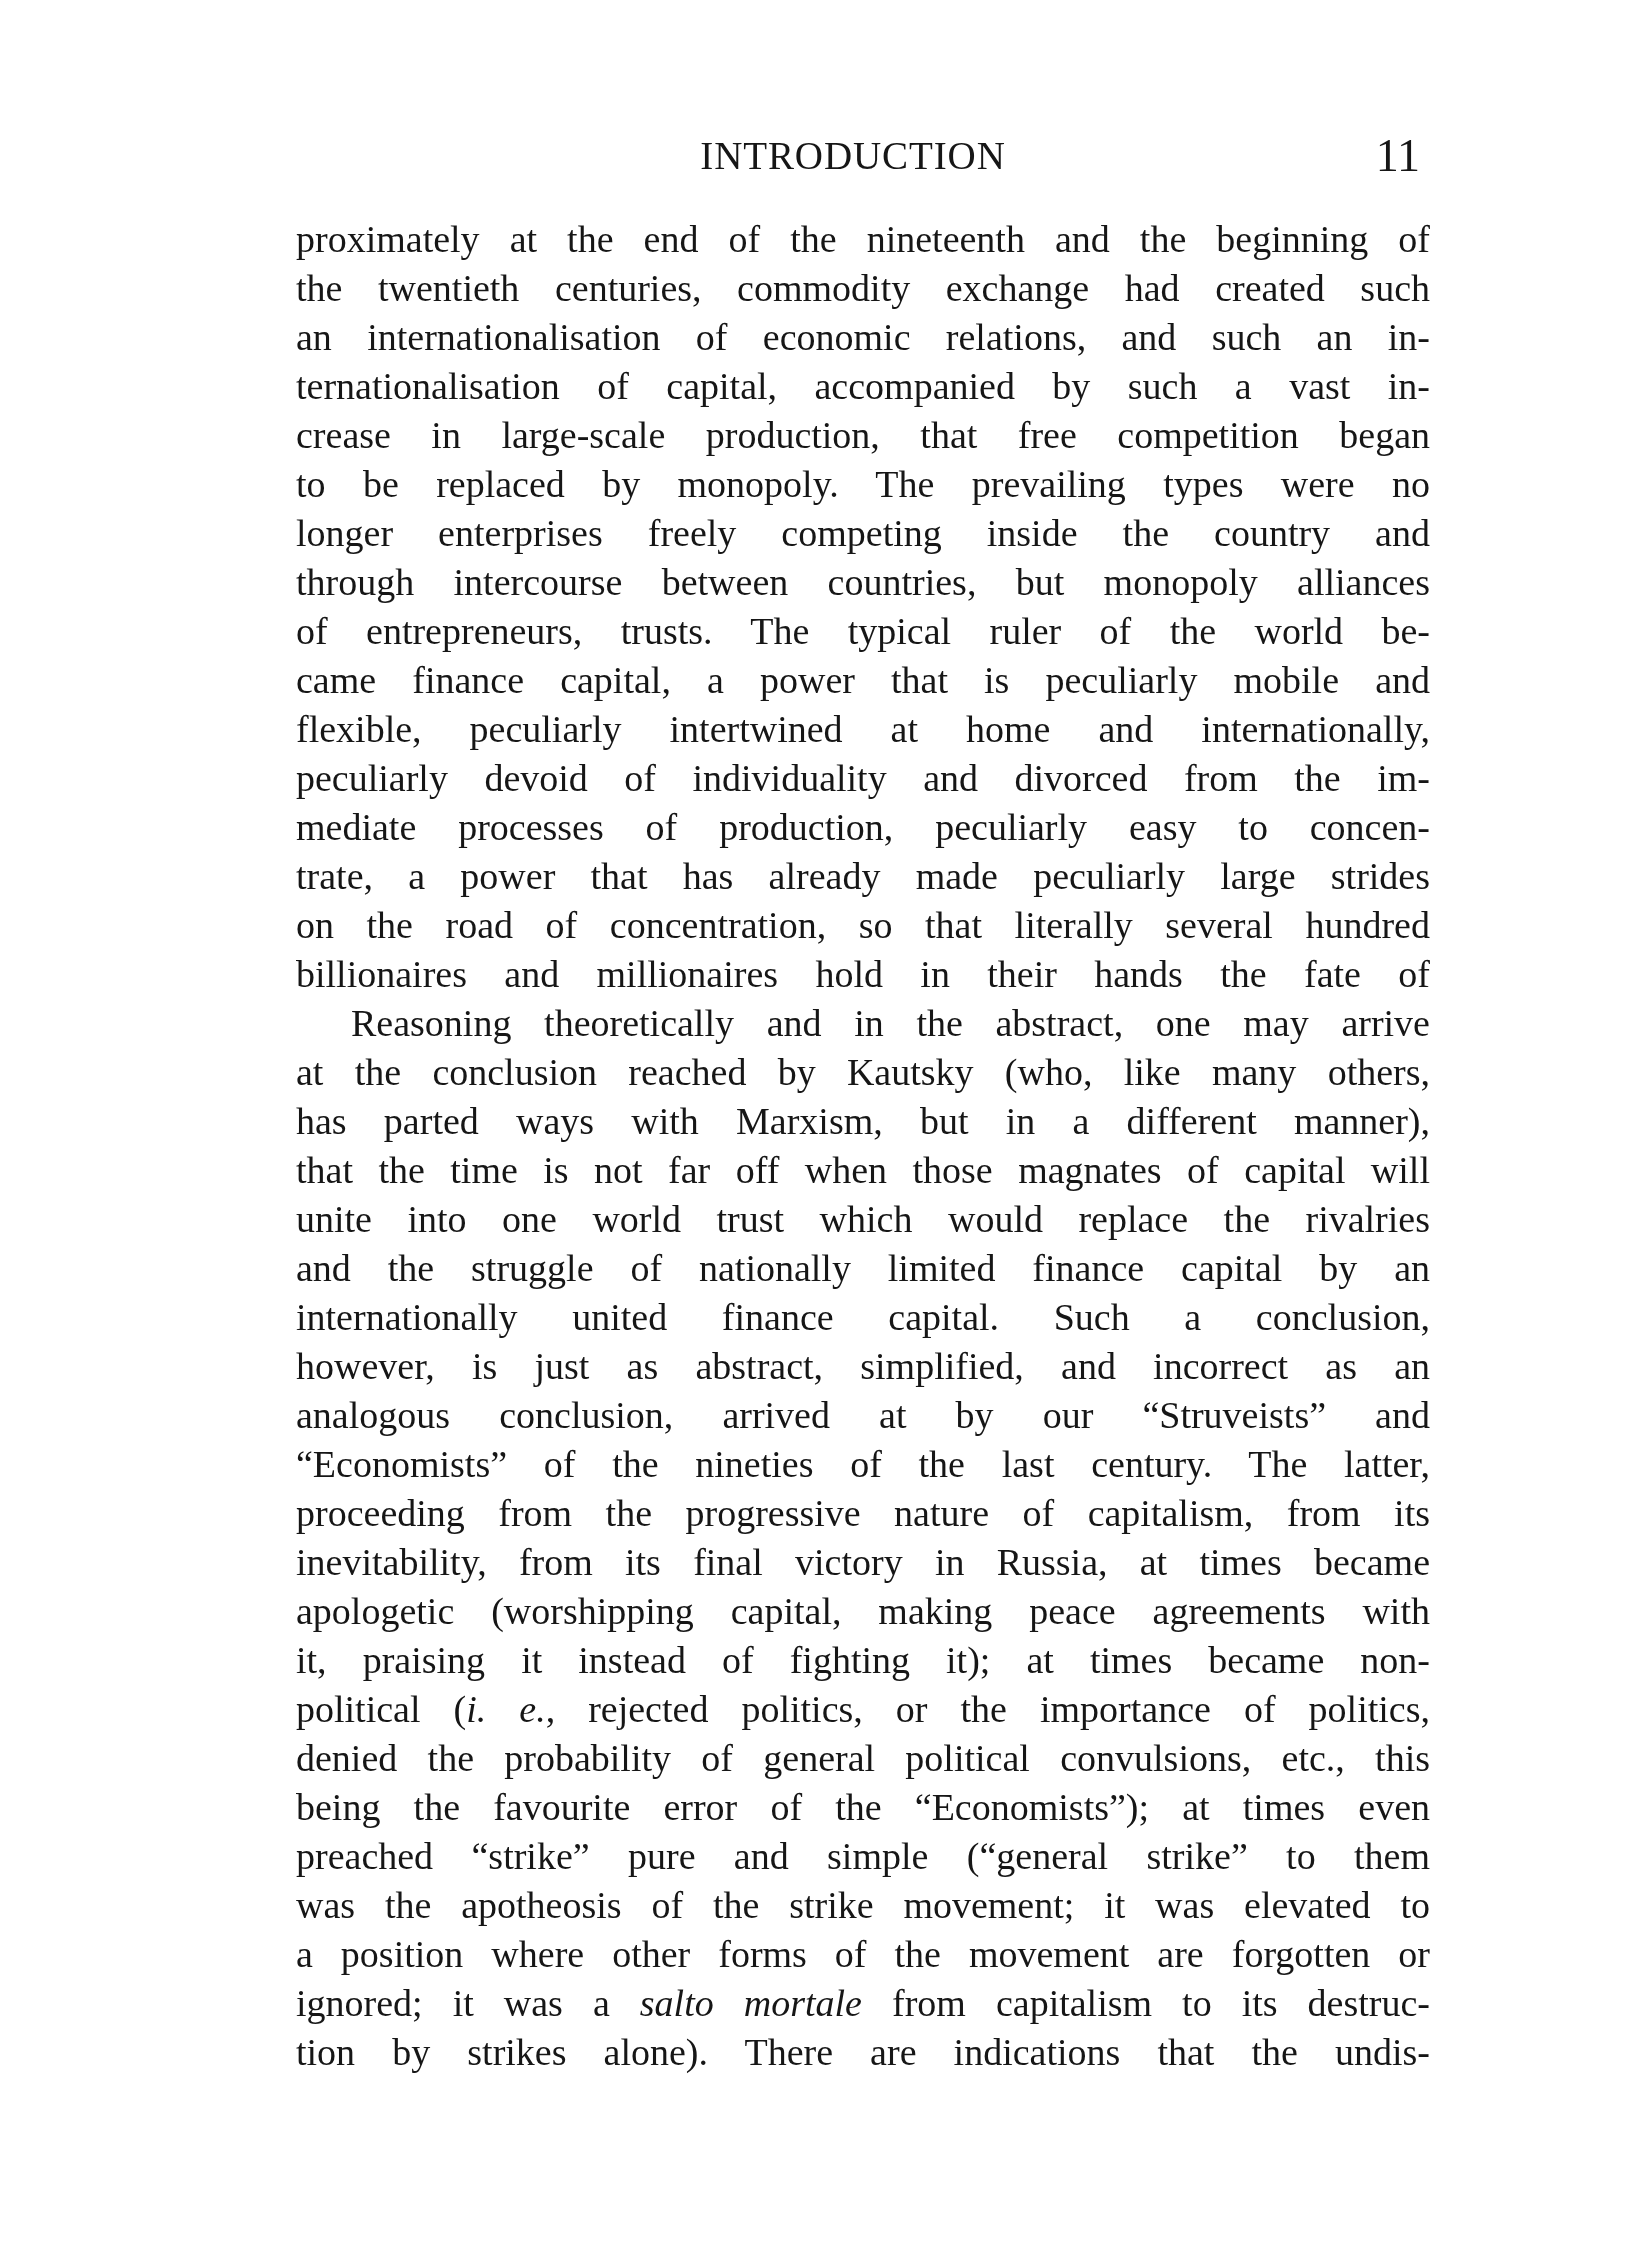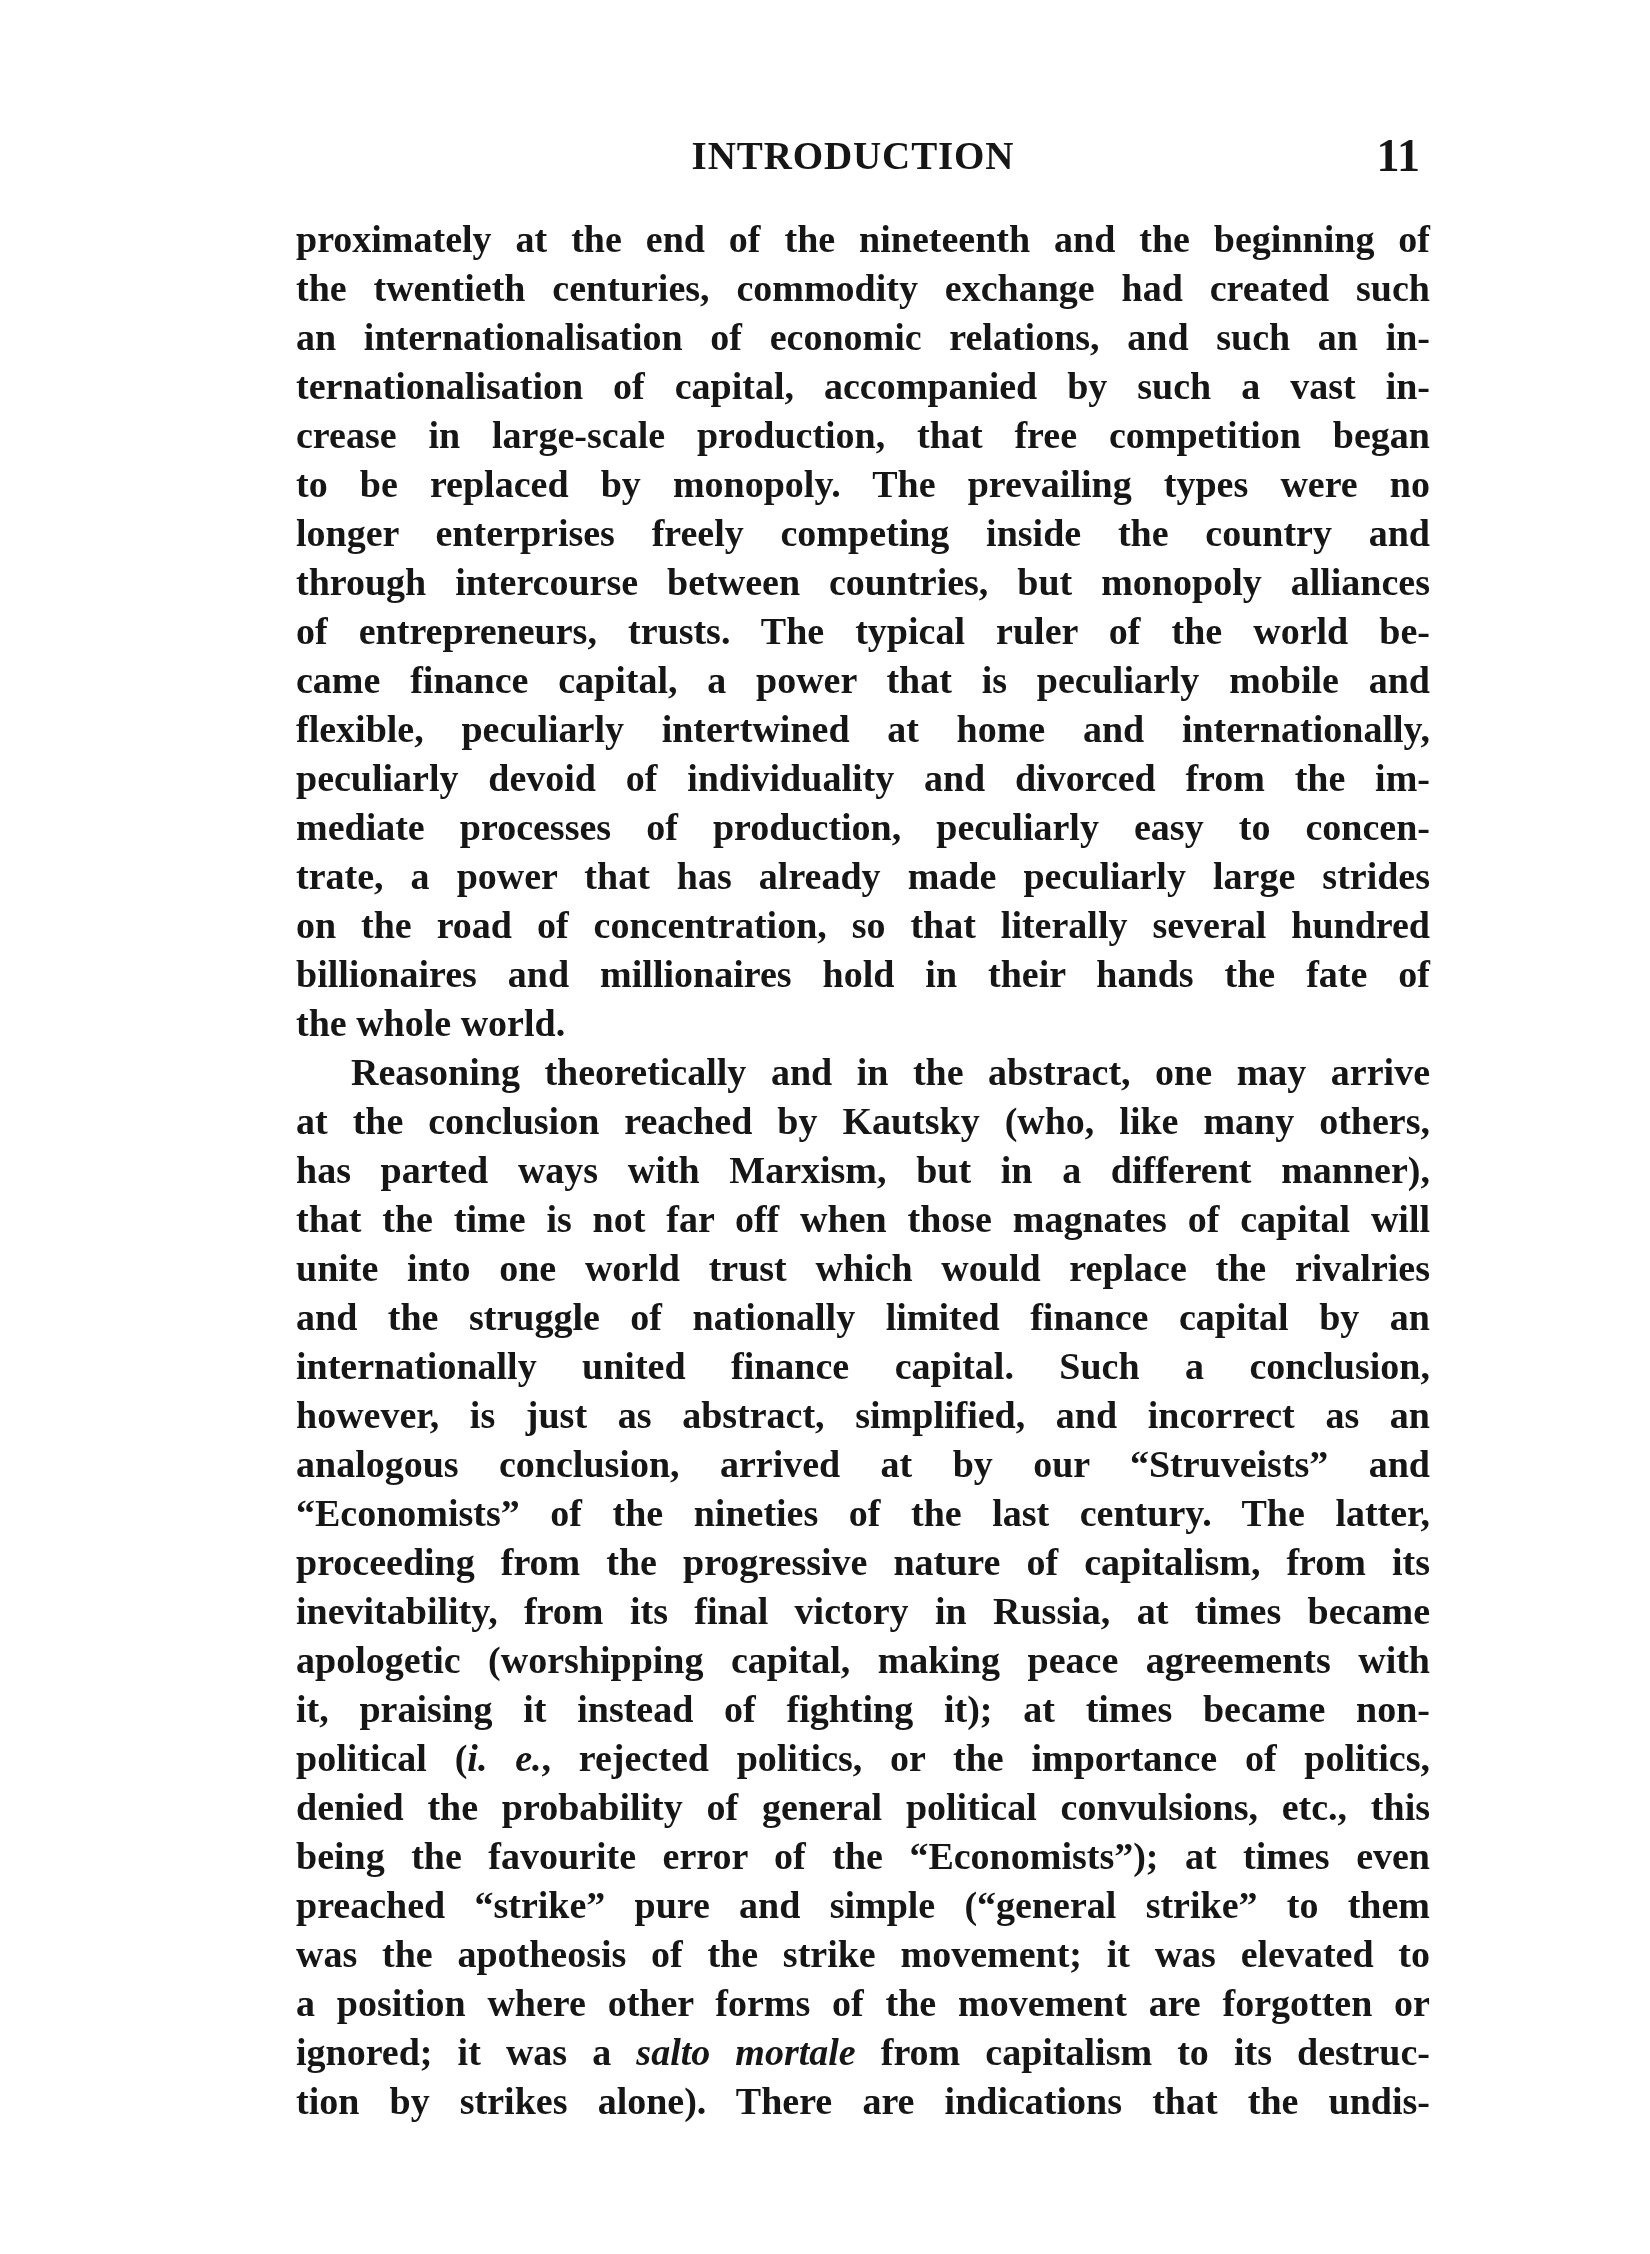--- a/index.html
+++ b/index.html
@@ -14,21 +14,20 @@
     overflow: hidden;
     font-family: "Liberation Serif", "DejaVu Serif", serif;
     color: #161616;
   }
   .page {
     position: absolute;
     left: 0; top: 0;
     width: 1650px;
     height: 2254px;
     background: #ffffff;
-    font-weight: bold;
   }
   .running-head {
     position: absolute;
     left: 286px;
     width: 1134px;
     top: 132px;
     height: 47px;
   }
   .running-title {
     position: absolute;
@@ -96,21 +95,20 @@
       <span class="line">longer enterprises freely competing inside the country and</span>
       <span class="line">through intercourse between countries, but monopoly alliances</span>
       <span class="line">of entrepreneurs, trusts. The typical ruler of the world be-</span>
       <span class="line">came finance capital, a power that is peculiarly mobile and</span>
       <span class="line">flexible, peculiarly intertwined at home and internationally,</span>
       <span class="line">peculiarly devoid of individuality and divorced from the im-</span>
       <span class="line">mediate processes of production, peculiarly easy to concen-</span>
       <span class="line">trate, a power that has already made peculiarly large strides</span>
       <span class="line">on the road of concentration, so that literally several hundred</span>
       <span class="line">billionaires and millionaires hold in their hands the fate of</span>
-      <span class="line last">the whole world.</span>
     </div>
 
     <div>
       <span class="line indent">Reasoning theoretically and in the abstract, one may arrive</span>
       <span class="line">at the conclusion reached by Kautsky (who, like many others,</span>
       <span class="line">has parted ways with Marxism, but in a different manner),</span>
       <span class="line">that the time is not far off when those magnates of capital will</span>
       <span class="line">unite into one world trust which would replace the rivalries</span>
       <span class="line">and the struggle of nationally limited finance capital by an</span>
       <span class="line">internationally united finance capital. Such a conclusion,</span>

